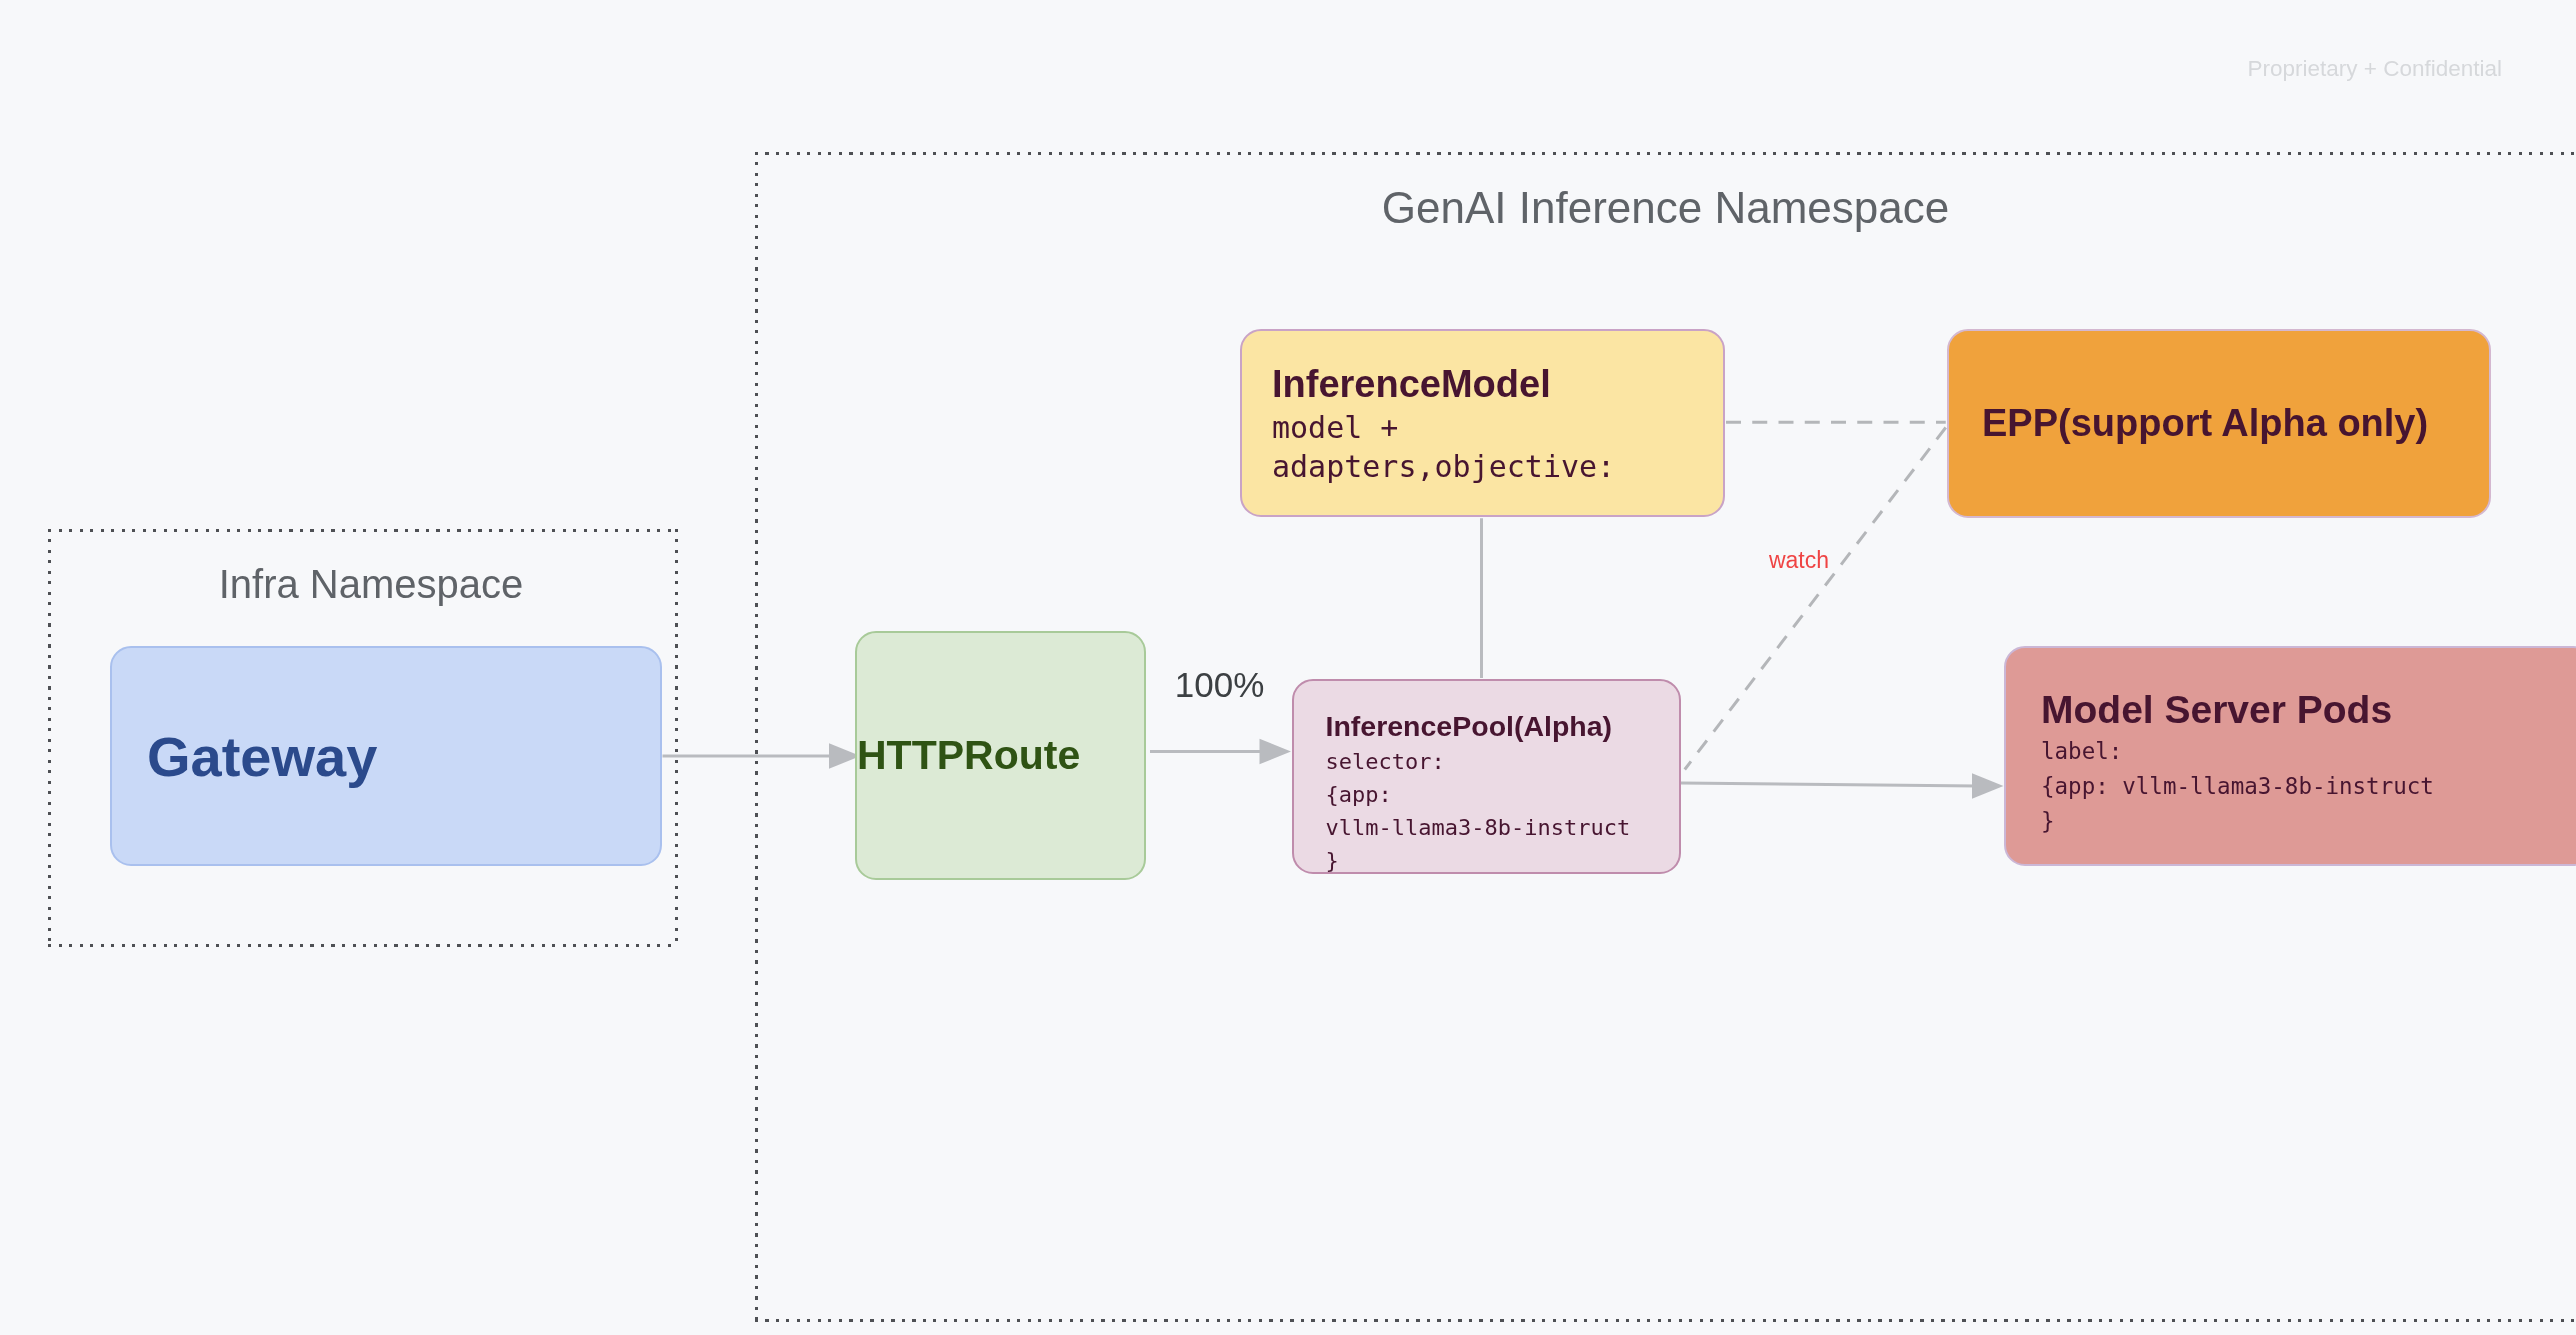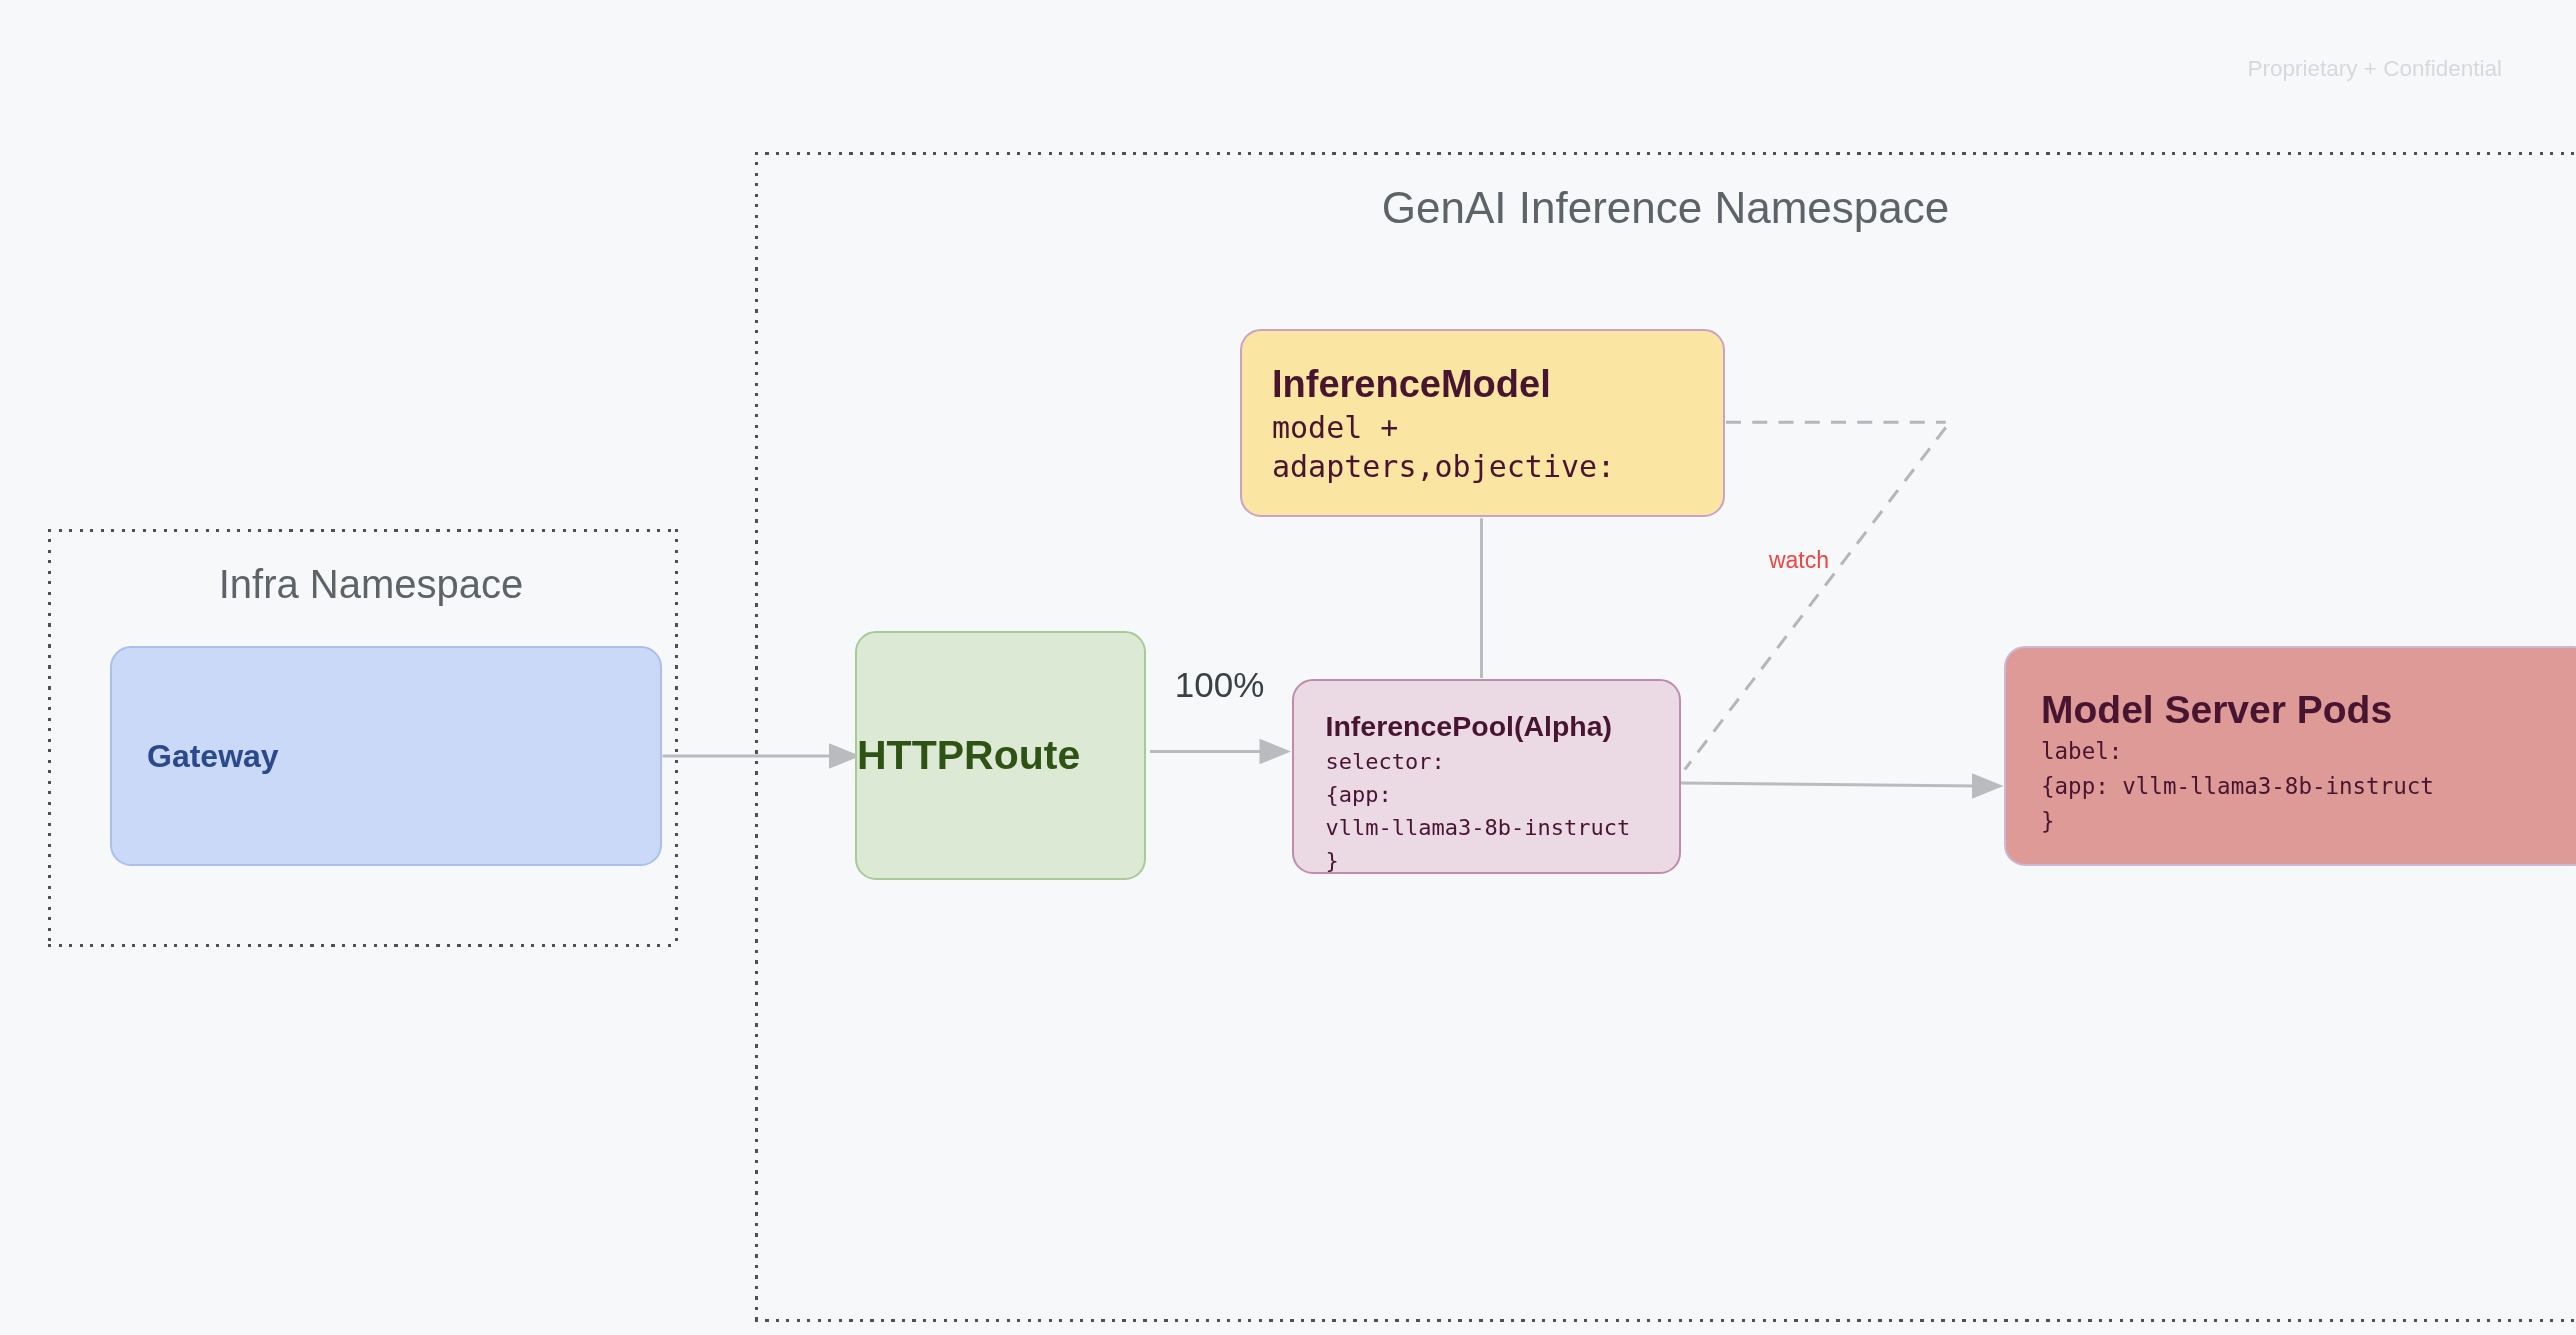--- a/index.html
+++ b/index.html
@@ -25,21 +25,21 @@
 
   
   .box{position:absolute;box-sizing:border-box;border-radius:21px;border:2.3px solid;}
   .box-title{font-weight:bold;white-space:nowrap;}
   .mono{font-family:"DejaVu Sans Mono", monospace;white-space:pre;}
   .maroon{color:#471530;}
 
   .box-gateway{left:110px;top:646px;width:552px;height:220px;
     background:#c9d9f7;border-color:#a9c0ee;
     display:flex;align-items:center;padding-left:35px;}
-  .box-gateway .box-title{color:#2b4a8c;font-size:32px;}
+  .box-gateway .box-title{color:#2b4a8c;font-size:56px;}
 
   .box-httproute{left:855px;top:631px;width:291px;height:249px;
     background:#dcead5;border-color:#a8ca99;
     display:flex;align-items:center;justify-content:flex-start;}
   .box-httproute .box-title{color:#2f5314;font-size:41px;}
 
   .box-inferencemodel{left:1240px;top:329px;width:485px;height:188px;
     background:#fbe5a3;border-color:#c9a3c6;
     padding:30px 0 0 30px;}
   .box-inferencemodel .box-title{font-size:38px;line-height:47px;}
@@ -121,20 +121,23 @@
   <div class="box box-httproute">
     <span class="box-title">HTTPRoute</span>
   </div>
 
   <div class="box box-inferencemodel">
     <div class="box-title maroon">InferenceModel</div>
     <div class="mono maroon">model +</div>
     <div class="mono maroon">adapters,objective:</div>
   </div>
 
+  <div class="box box-epp">
+    <span class="box-title maroon">EPP(support Alpha only)</span>
+  </div>
 
   <div class="box box-inferencepool">
     <div class="box-title maroon">InferencePool(Alpha)</div>
     <div class="mono maroon">selector:</div>
     <div class="mono maroon">{app:</div>
     <div class="mono maroon">vllm-llama3-8b-instruct</div>
     <div class="mono maroon">}</div>
   </div>
 
   <div class="box box-modelserver">

